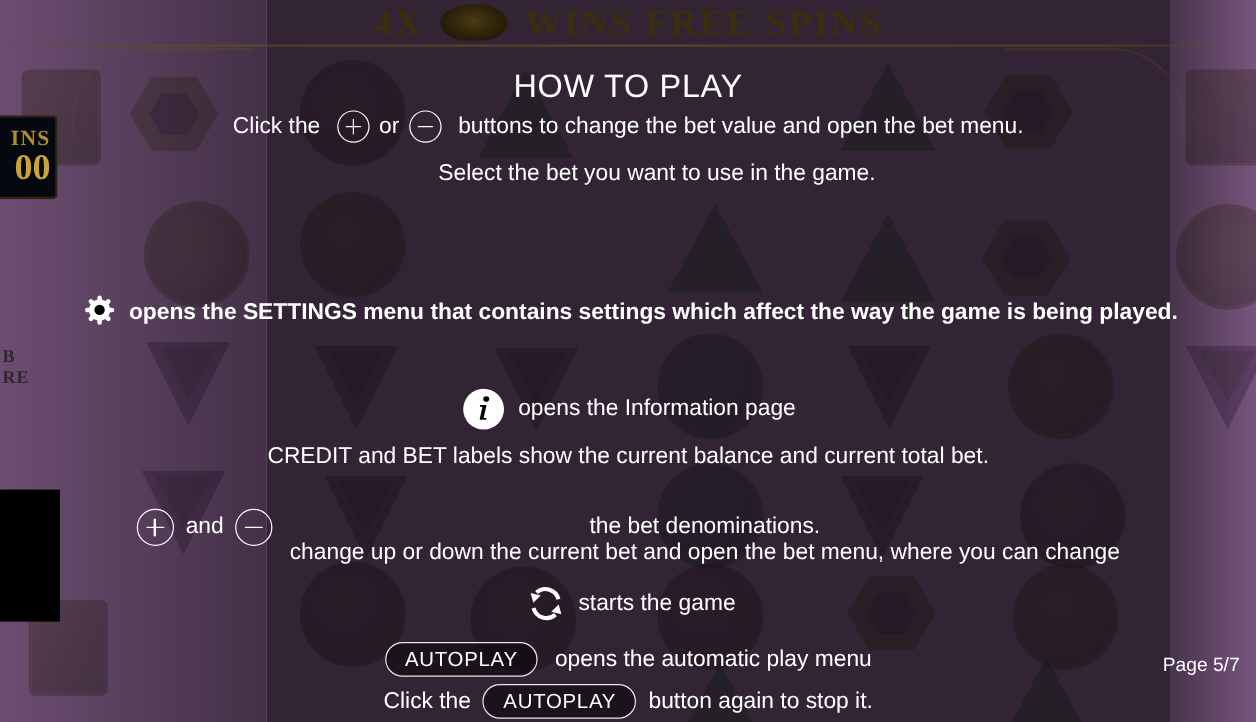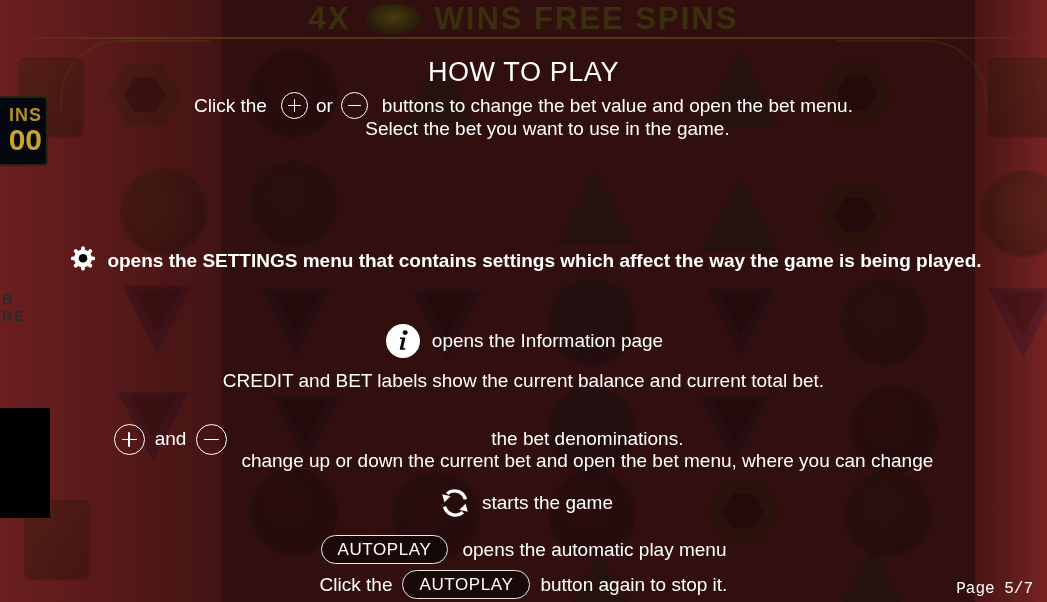--- a/index.html
+++ b/index.html
@@ -6,22 +6,23 @@
   html, body { width:1047px; height:602px; overflow:hidden; background:#000; }
   body {
     font-family:"Liberation Sans", sans-serif;
     color:#ffffff;
     position:relative;
   }
 
   
   #stage {
     position:absolute; inset:0;
-    background:#ef4444;
+    background:#f0abfc;
     overflow:hidden;
+    font-family:Liberation Serif, serif;
   }
 
   
   .reel-field { position:absolute; inset:0; opacity:1; }
 
   .sym {
     position:absolute;
     opacity:0.30;
     filter:blur(0.6px);
   }
@@ -282,21 +283,21 @@
     <span class="sp8"></span>
     <span>or</span>
     <span class="sp8"></span>
     <span class="circ sm ico">
       <span class="bar-h"></span>
     </span>
     <span class="sp14"></span>
     <span>buttons to change the bet value and open the bet menu.</span>
   </div>
 
-  <div class="line" style="top:118px;padding-left:48px;">Select the bet you want to use in the game.</div>
+  <div class="line" style="top:134px;padding-left:48px;">Select the bet you want to use in the game.</div>
 
 
   <div class="line" style="top:243px;font-weight:bold;">
     <span class="ico">
       <svg width="36" height="36" viewBox="0 0 36 36" aria-hidden="true">
         <g fill="#ffffff">
           <path d="M18 3.2c1.05 0 1.9.85 1.9 1.9v1.6a11.6 11.6 0 0 1 2.9 1.2l1.13-1.13a1.9 1.9 0 1 1 2.69 2.69L25.48 10.6c.52.9.93 1.87 1.21 2.9h1.6a1.9 1.9 0 1 1 0 3.8h-1.6a11.6 11.6 0 0 1-1.21 2.9l1.14 1.14a1.9 1.9 0 1 1-2.69 2.69l-1.13-1.13c-.9.52-1.87.93-2.9 1.21v1.6a1.9 1.9 0 1 1-3.8 0v-1.6a11.6 11.6 0 0 1-2.9-1.21l-1.13 1.13a1.9 1.9 0 1 1-2.69-2.69l1.14-1.14a11.6 11.6 0 0 1-1.21-2.9h-1.6a1.9 1.9 0 1 1 0-3.8h1.6c.28-1.03.69-2 1.21-2.9L9.38 9.46a1.9 1.9 0 1 1 2.69-2.69L13.2 7.9c.9-.52 1.87-.93 2.9-1.21V5.1c0-1.05.85-1.9 1.9-1.9z"></path>
           <circle cx="18" cy="15.3" r="4.3" fill="#050404"></circle>
         </g>
       </svg>
@@ -361,15 +362,15 @@
   </div>
 
   <div class="line" style="top:570px;">
     <span>Click the</span>
     <span class="sp10"></span>
     <span class="pill">AUTOPLAY</span>
     <span class="sp10"></span>
     <span>button again to stop it.</span>
   </div>
 
-  <div class="page-num" style="top:580px;font-family:Liberation Mono, monospace;">Page 5/7</div>
+  <div class="page-num" style="top:546px;">Page 5/7</div>
 
 </div>
 
 </body></html>

